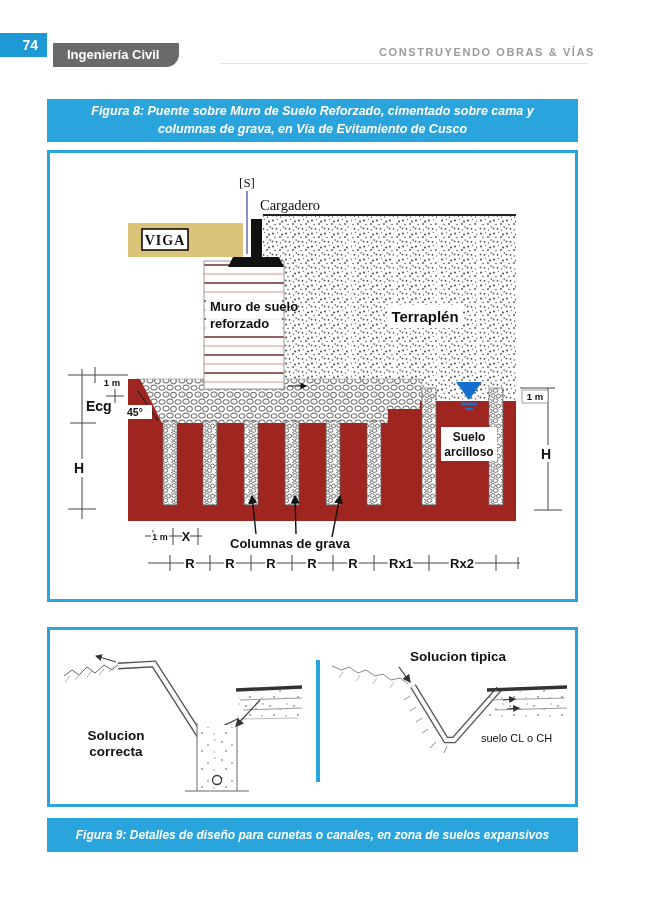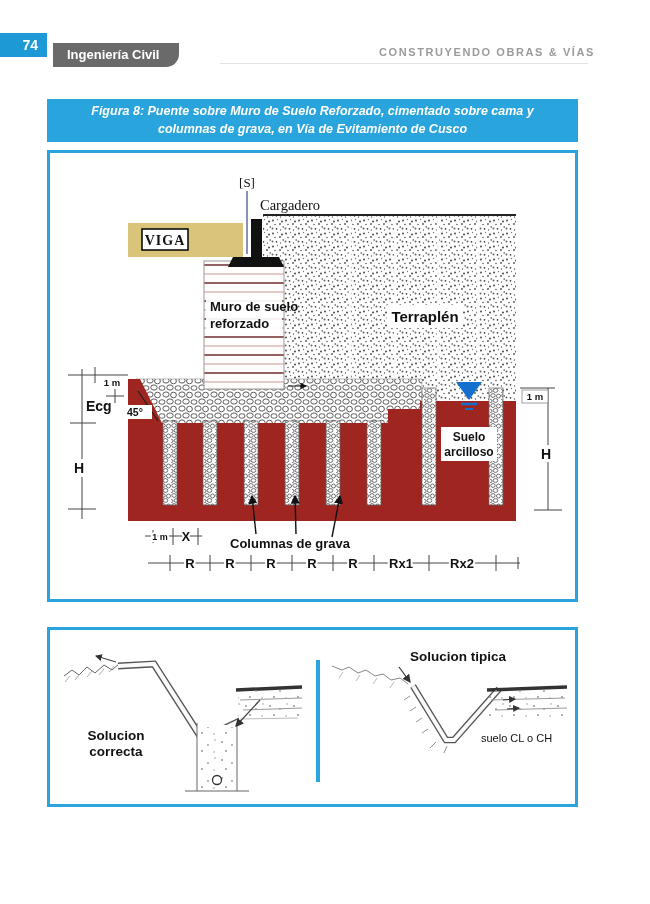--- a/index.html
+++ b/index.html
@@ -299,14 +299,15 @@
           <rect x="438" y="60" width="78" height="28" fill="url(#dots9)"></rect>
           <line x1="453" y1="70" x2="465" y2="69" stroke="#333" stroke-width="1" marker-end="url(#ah9)"></line>
           <line x1="457" y1="79" x2="469" y2="78" stroke="#333" stroke-width="1" marker-end="url(#ah9)"></line>
         </g>
 
         <text x="431" y="112" font-size="11" fill="#555">suelo CL o CH</text>
       </g>
     </svg>
   </div>
 
+  <div class="caption-bar" id="fig9cap">Figura 9: Detalles de diseño para cunetas o canales, en zona de suelos expansivos</div>
 
 </div>
 
 </body></html>

